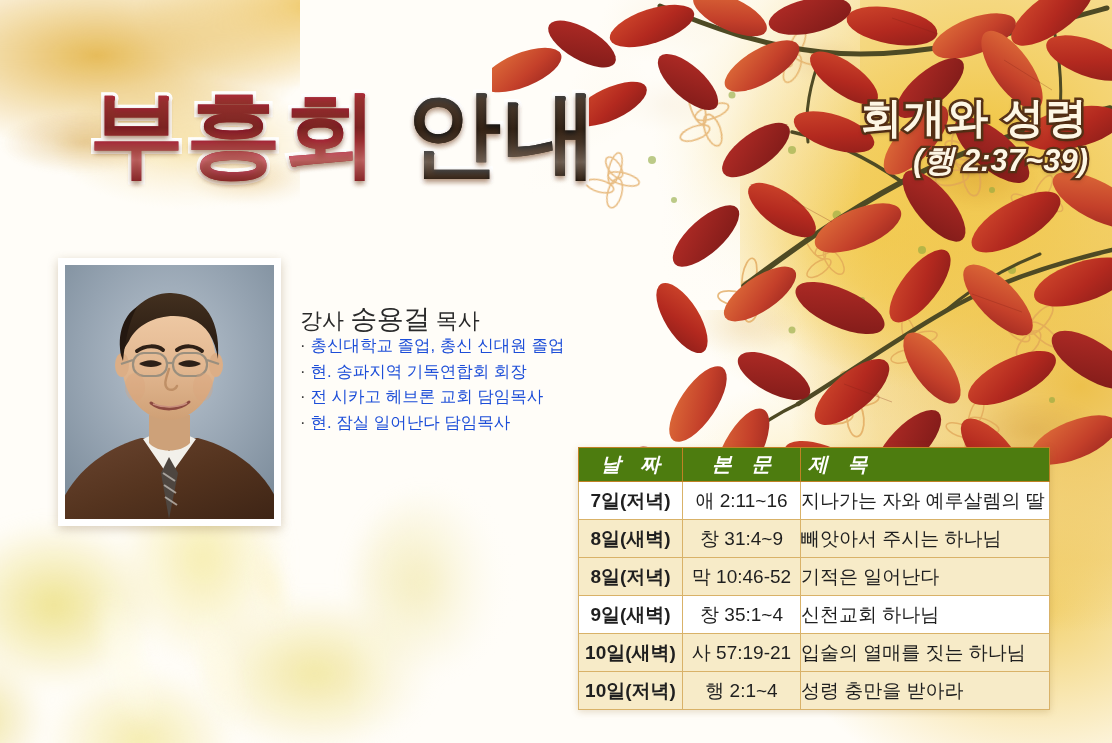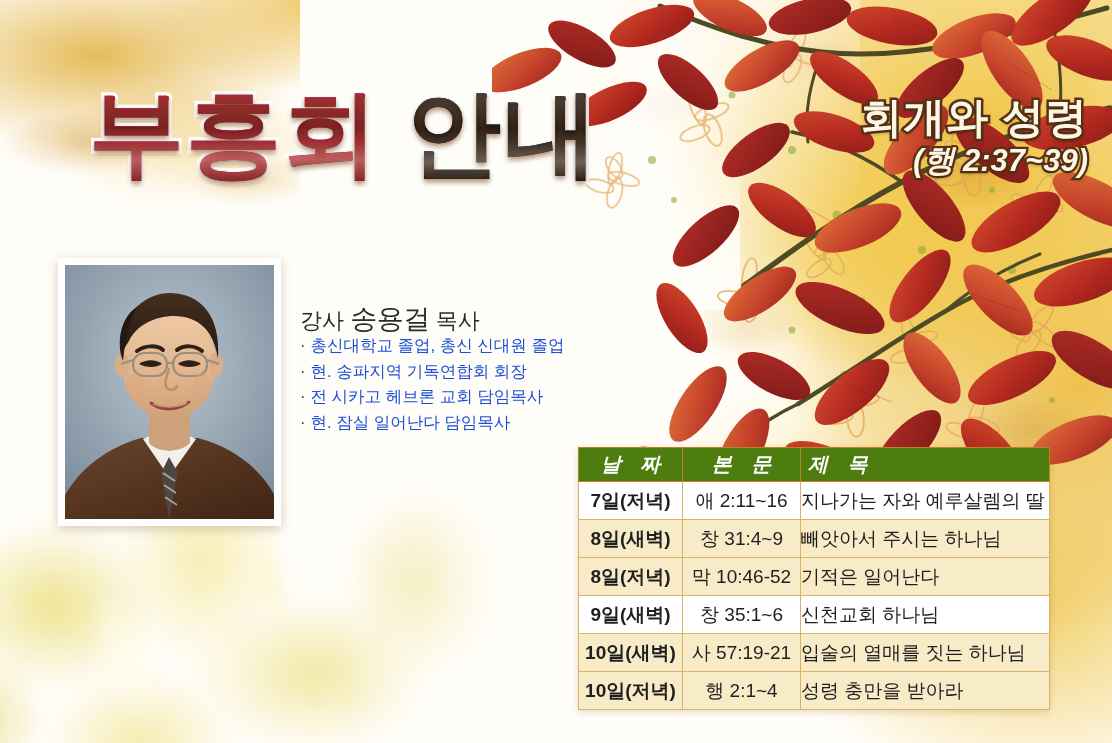--- a/index.html
+++ b/index.html
@@ -584,21 +584,21 @@
         <td class="c-text">창 31:4~9</td>
         <td class="c-title">빼앗아서 주시는 하나님</td>
       </tr>
       <tr class="r-cream">
         <td class="c-date">8일(저녁)</td>
         <td class="c-text">막 10:46-52</td>
         <td class="c-title">기적은 일어난다</td>
       </tr>
       <tr class="r-white">
         <td class="c-date">9일(새벽)</td>
-        <td class="c-text">창 35:1~6</td>
+        <td class="c-text">창 35:1~4</td>
         <td class="c-title">신천교회 하나님</td>
       </tr>
       <tr class="r-cream">
         <td class="c-date">10일(새벽)</td>
         <td class="c-text">사 57:19-21</td>
         <td class="c-title">입술의 열매를 짓는 하나님</td>
       </tr>
       <tr class="r-cream">
         <td class="c-date">10일(저녁)</td>
         <td class="c-text">행 2:1~4</td>

